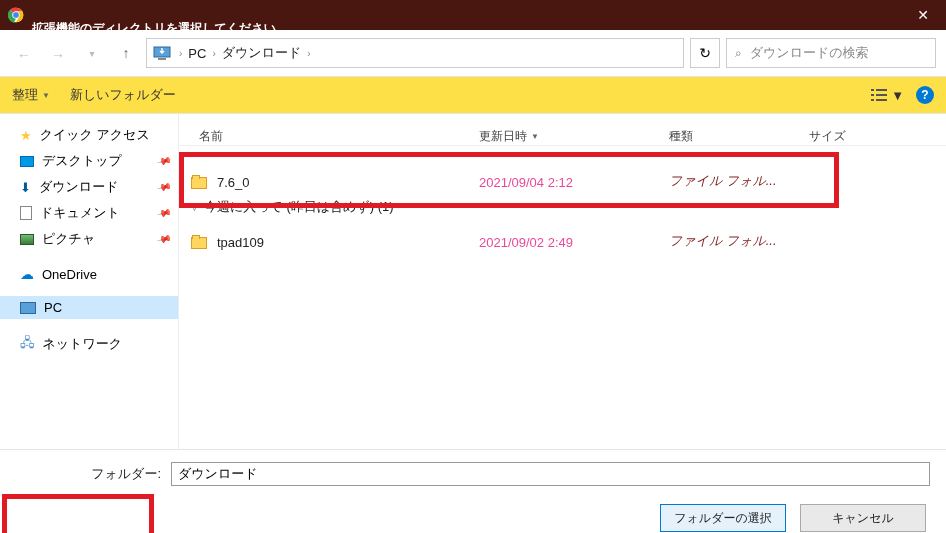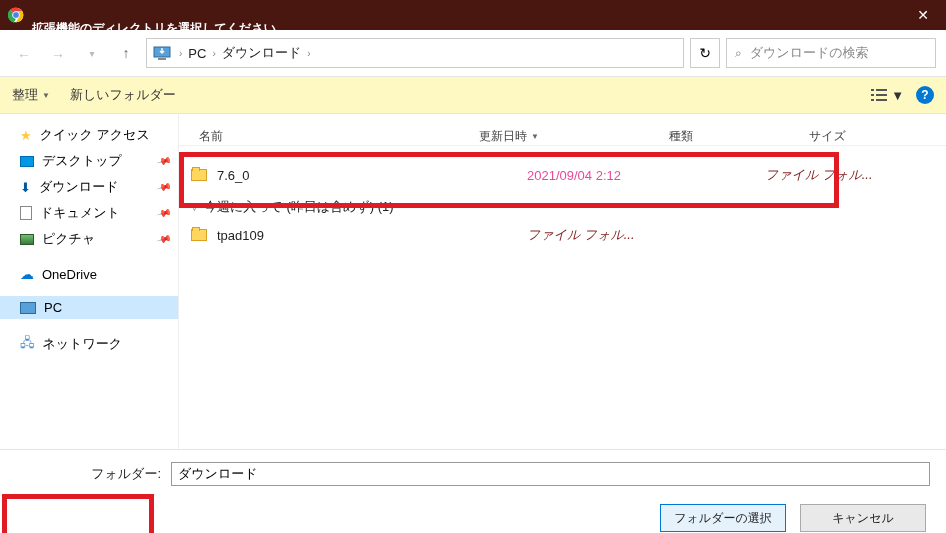--- a/index.html
+++ b/index.html
@@ -14,21 +14,21 @@
 .nav-btn { width: 28px; height: 28px; display: flex; align-items: center; justify-content: center; color: #666; font-size: 14px; }
 .nav-btn.disabled { color: #bbb; }
 .addr-box { flex: 1; height: 30px; border: 1px solid #ccc; display: flex; align-items: center; padding: 0 6px; background: #fff; }
 .addr-box .pc-icon { width: 18px; height: 14px; margin-right: 6px; }
 .addr-box .crumb { font-size: 13px; color: #222; padding: 0 4px; }
 .addr-box .sep { color: #888; font-size: 10px; padding: 0 2px; }
 .refresh-btn { width: 30px; height: 30px; border: 1px solid #ccc; display: flex; align-items: center; justify-content: center; font-size: 14px; }
 .search-box { width: 210px; height: 30px; border: 1px solid #ccc; display: flex; align-items: center; padding: 0 8px; color: #888; font-size: 13px; }
 .search-box .s-icon { margin-right: 8px; font-size: 12px; }
 
-.toolbar { height: 38px; border-top: 1px solid #e5e5e5; border-bottom: 1px solid #e5e5e5; background: #fef9c3; display: flex; align-items: center; padding: 0 12px; font-size: 13px; color: #333; }
+.toolbar { height: 38px; border-top: 1px solid #e5e5e5; border-bottom: 1px solid #e5e5e5; background: #fde047; display: flex; align-items: center; padding: 0 12px; font-size: 13px; color: #333; }
 .toolbar .tb-item { margin-right: 20px; display: flex; align-items: center; }
 .toolbar .tb-item .drop { font-size: 8px; margin-left: 4px; color: #666; }
 .toolbar .spacer { flex: 1; }
 .toolbar .view-btn { display: flex; align-items: center; gap: 4px; margin-right: 12px; }
 .toolbar .help-icon { width: 18px; height: 18px; border-radius: 50%; background: #0078d4; color: #fff; display: flex; align-items: center; justify-content: center; font-size: 12px; font-weight: bold; }
 
 .body-area { display: flex; height: 335px; }
 .sidebar { width: 178px; padding: 8px 0; font-size: 13px; overflow: hidden; }
 .side-item { display: flex; align-items: center; padding: 4px 8px 4px 20px; gap: 8px; }
 .side-item.sub { }
@@ -51,21 +51,21 @@
 .list-header { display: flex; height: 32px; align-items: flex-end; font-size: 12px; color: #444; border-bottom: 1px solid #f0f0f0; }
 .col-name { width: 300px; padding-left: 20px; }
 .col-date { width: 190px; display: flex; align-items: center; gap: 4px; }
 .col-type { width: 140px; }
 .col-size { width: 90px; }
 .sort-ind { font-size: 8px; color: #666; }
 
 .list-body { font-size: 13px; color: #222; }
 .list-group-hdr { padding: 8px 0 4px 12px; font-size: 13px; color: #222; display: flex; align-items: center; gap: 6px; }
 .list-group-hdr .caret { font-size: 9px; color: #555; }
-.list-row { display: flex; align-items: center; height: 30px; padding-left: 12px; gap: 48px; }
+.list-row { display: flex; align-items: flex-end; height: 30px; padding-left: 12px; }
 .list-row .r-name { width: 288px; display: flex; align-items: center; gap: 10px; }
 .list-row .r-date { width: 190px; color: #ec4899; }
 .list-row .r-type { width: 140px; color: #7f1d1d; font-style: italic; }
 
 .highlight-box1 { position: absolute; border: 5px solid #e01b24; top: 38px; left: 0; width: 660px; height: 56px; pointer-events: none; }
 .highlight-box2 { position: absolute; border: 5px solid #e01b24; pointer-events: none; }
 
 .footer { border-top: 1px solid #e5e5e5; padding: 12px 16px; }
 .folder-row { display: flex; align-items: center; margin-bottom: 18px; }
 .folder-label { width: 155px; text-align: right; padding-right: 10px; font-size: 13px; color: #222; }
@@ -208,20 +208,21 @@
       </div>
       <div class="list-group-hdr">
           <span class="caret">▽</span>
           <span>今週に入って (昨日は含めず) (1)</span>
         </div>
       <div class="list-row">
         <div class="r-name">
             <span class="icon-folder"></span>
             <span>tpad109</span>
           </div>
+        <div class="r-date">2021/09/02 2:49</div>
         <div class="r-type">ファイル フォル...</div>
       </div>
     </div>
     <div class="highlight-box1"></div>
   </div>
 </div>
 
 <div class="footer">
   <div class="folder-row">
     <div class="folder-label">フォルダー:</div>

